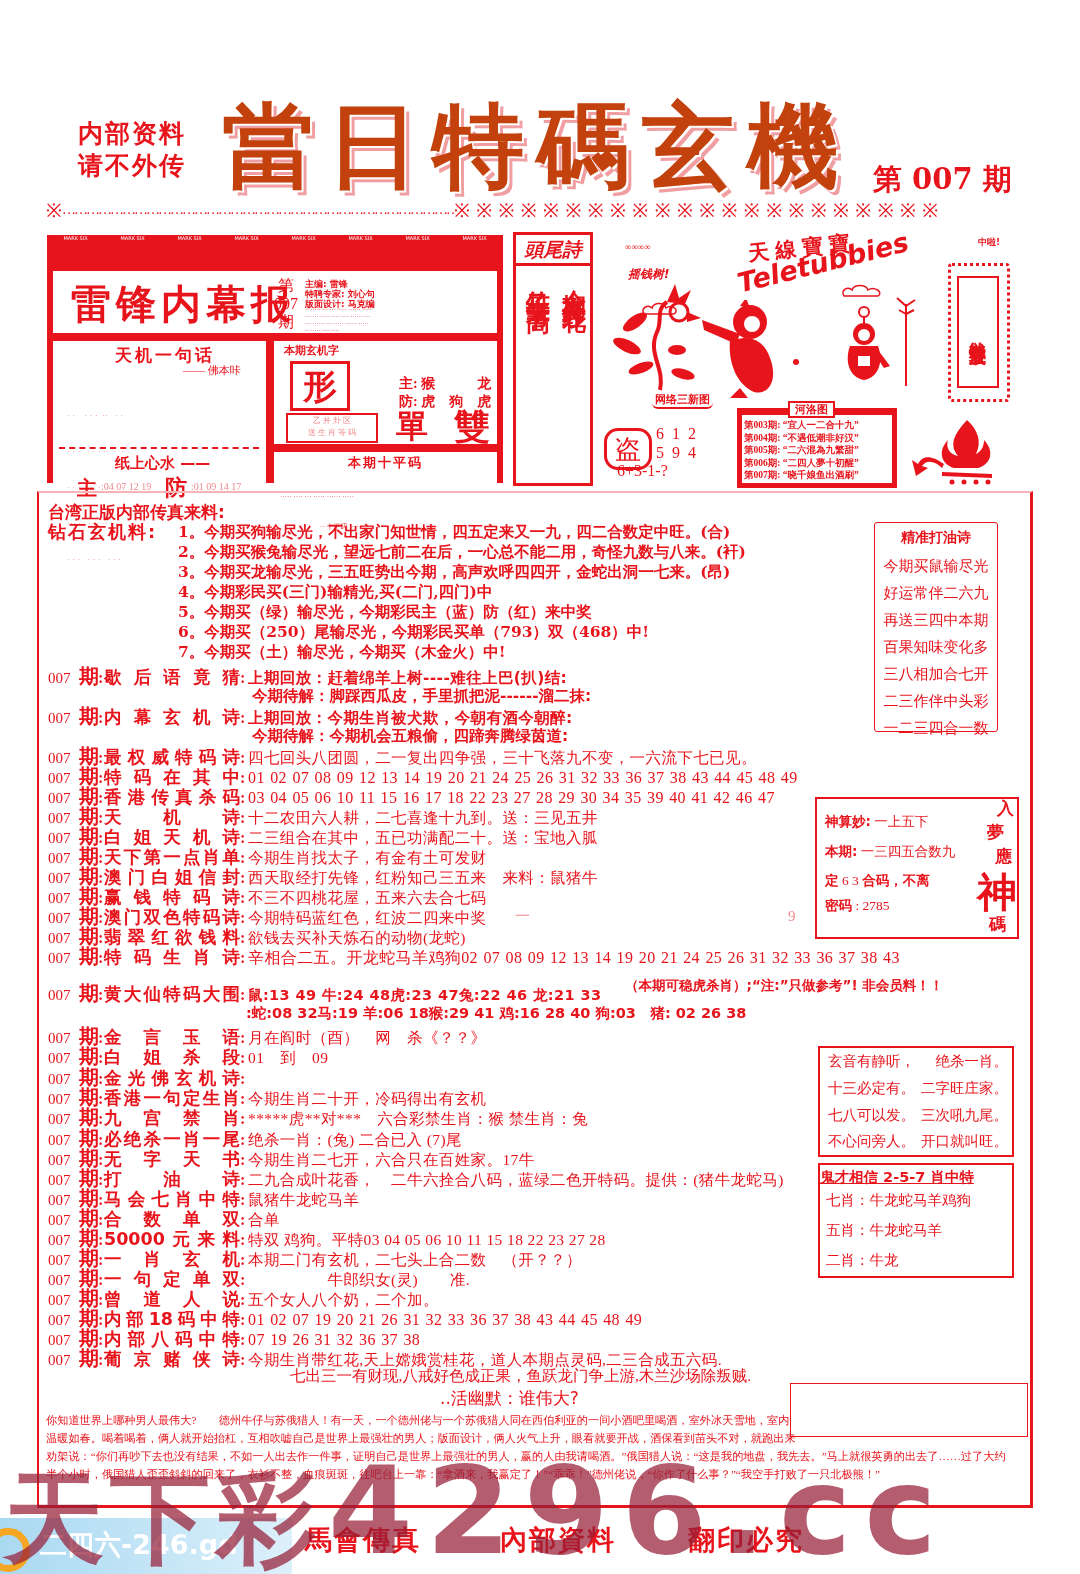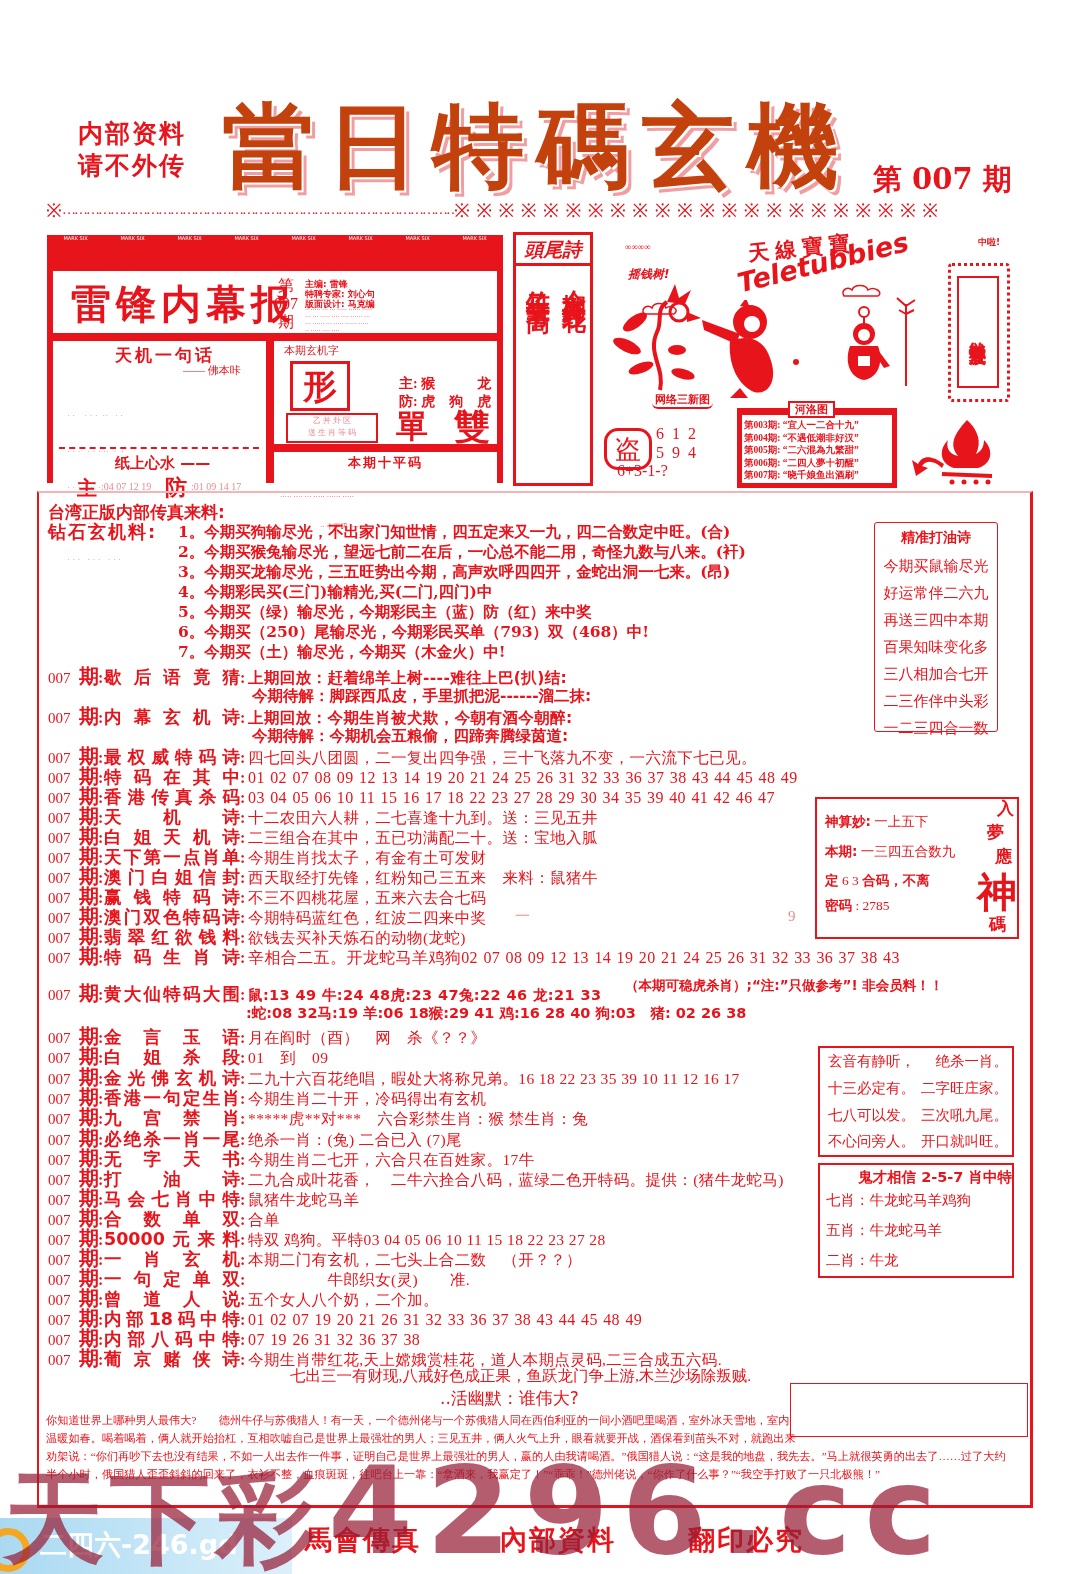--- a/index.html
+++ b/index.html
@@ -46,21 +46,21 @@
   .box{position:absolute;border:1.5px solid #e8141c;}
   .poem-box{left:874px;top:522px;width:122px;height:208px;border-radius:3px;text-align:center;}
   .poem-box .t{font-family:"DejaVu Sans",sans-serif;font-weight:bold;font-size:14px;margin-top:6px;height:24px;}
   .poem-box .l{font-size:15px;height:27px;line-height:27px;white-space:nowrap;}
   .shen-box{left:815px;top:797px;width:200px;height:138px;border-width:2px;}
   .shen-box .l{position:absolute;left:8px;font-size:13.5px;white-space:nowrap;margin-top:8px;}
   .shen-box .l b{font-family:"DejaVu Sans",sans-serif;}
   .xy-box{left:818px;top:1046px;width:192px;height:107px;border-width:2px;}
   .xy-box .l{position:absolute;left:8px;width:180px;display:flex;justify-content:space-between;font-size:14.5px;white-space:nowrap;}
   .gc-box{left:818px;top:1163px;width:192px;height:111px;border-width:2px;}
-  .gc-box .t{text-align:right;font-family:"DejaVu Sans",sans-serif;font-weight:bold;font-size:14.5px;margin-top:3px;}
+  .gc-box .t{text-align:left;font-family:"DejaVu Sans",sans-serif;font-weight:bold;font-size:14.5px;margin-top:3px;text-decoration:underline;}
   .gc-box .l{position:absolute;left:6px;font-size:14.5px;white-space:nowrap;}
   
   .humor-title{left:440px;top:1387px;font-size:17px;font-family:"DejaVu Sans",sans-serif;white-space:nowrap;}
   .humor-line{left:46px;font-size:11.2px;white-space:nowrap;height:18px;line-height:18px;}
   
   .foot{top:1522px;font-family:"DejaVu Sans",sans-serif;font-weight:bold;font-size:27px;letter-spacing:2px;white-space:nowrap;}
   .logo{left:0;top:1518px;width:292px;height:56px;background:linear-gradient(90deg,#a9d9f1,#dcf0fb);}
   .logo-ring{position:absolute;left:-14px;top:10px;width:30px;height:30px;border:7px solid #f5a623;border-radius:50%;}
   .logo-text{position:absolute;left:40px;top:9px;font-family:"DejaVu Sans",sans-serif;font-weight:bold;font-size:27px;color:#fff;white-space:nowrap;}
   .wm{left:4px;top:1440px;white-space:nowrap;color:rgba(150,30,55,.72);font-family:"DejaVu Sans",sans-serif;font-weight:bold;z-index:5;pointer-events:none;}
@@ -140,21 +140,21 @@
     <div class="abs red" style="left:62px;top:113px;font-family:'DejaVu Sans',sans-serif;font-weight:bold;font-size:15px;">纸上心水 ——</div>
     <div class="abs red" style="left:24px;top:134px;font-family:'DejaVu Sans',sans-serif;font-weight:bold;font-size:20px;">主</div>
     <div class="abs faint" style="left:48px;top:140px;font-size:10px;">:04 07 12 19</div>
     <div class="abs red" style="left:112px;top:132px;font-family:'DejaVu Sans',sans-serif;font-weight:bold;font-size:22px;">防</div>
     <div class="abs faint" style="left:138px;top:140px;font-size:10px;">:01 09 14 17</div>
   </div>
 
   <div class="bar" style="left:219px;top:76px;width:8px;height:172px;"></div>
 
   <div class="pane" style="left:227px;top:76px;width:223px;height:103px;">
-    <div class="abs red" style="left:10px;top:2px;font-family:'DejaVu Sans',sans-serif;font-weight:normal;font-size:11px;">本期玄机字</div>
+    <div class="abs red" style="left:10px;top:2px;font-family:'DejaVu Sans',sans-serif;font-weight:bold;font-size:11px;">本期玄机字</div>
     <div class="abs red" style="left:16px;top:20px;width:54px;height:44px;border:3px solid #e8141c;text-align:center;font-family:'DejaVu Sans',sans-serif;font-weight:bold;font-size:34px;line-height:44px;">形</div>
     <div class="abs" style="left:12px;top:72px;width:88px;height:26px;border:2px solid #e8141c;font-size:8px;line-height:12px;text-align:center;">
       <div class="faint">乙 丼 卦 区</div>
       <div class="faint">送 生 肖 等 码</div>
     </div>
     <div class="abs red" style="left:104px;top:18px;font-size:14px;font-weight:bold;white-space:pre;">
       <span>主:</span> <span>猴　　　龙</span>
     </div>
     <div class="abs red" style="left:104px;top:36px;font-size:14px;font-weight:bold;white-space:pre;">
       <span>防:</span> <span>虎　狗　虎</span>
@@ -403,21 +403,20 @@
     <span class="lbl">白姐杀段</span>
     <span class="sep">:</span>
     <span class="txt">01　到　09</span>
   </div>
 <div class="row red" style="top:1067px;">
     <span class="per">007</span>
     <span class="qi">期</span>
     <span class="sep">:</span>
     <span class="lbl">金光佛玄机诗</span>
     <span class="sep">:</span>
-    <span class="txt">二九十六百花绝唱，暇处大将称兄弟。16 18 22 23 35 39 10 11 12 16 17</span>
   </div>
 <div class="row red" style="top:1087px;">
     <span class="per">007</span>
     <span class="qi">期</span>
     <span class="sep">:</span>
     <span class="lbl">香港一句定生肖</span>
     <span class="sep">:</span>
     <span class="txt">今期生肖二十开，冷码得出有玄机</span>
   </div>
 <div class="row red" style="top:1107px;">
@@ -572,21 +571,21 @@
   <div class="t">鬼才相信 2-5-7 肖中特</div>
   <div class="l" style="top:26px;">七肖：牛龙蛇马羊鸡狗</div>
   <div class="l" style="top:56px;">五肖：牛龙蛇马羊</div>
   <div class="l" style="top:86px;">二肖：牛龙</div>
 </div>
 
 <div class="box" style="left:790px;top:1383px;width:236px;height:52px;"></div>
 
 <div class="abs humor-title red">..活幽默：谁伟大?</div>
 <div class="abs humor-line red" style="top:1411px;">你知道世界上哪种男人最伟大?　　德州牛仔与苏俄猎人！有一天，一个德州佬与一个苏俄猎人同在西伯利亚的一间小酒吧里喝酒，室外冰天雪地，室内</div>
-<div class="abs humor-line red" style="top:1429px;">温暖如春。喝着喝着，俩人就开始抬杠，互相吹嘘自己是世界上最强壮的男人；三见五井，俩人火气上升，眼看就要开战，酒保看到苗头不对，就跑出来</div>
+<div class="abs humor-line red" style="top:1429px;">温暖如春。喝着喝着，俩人就开始抬杠，互相吹嘘自己是世界上最强壮的男人；版面设计，俩人火气上升，眼看就要开战，酒保看到苗头不对，就跑出来</div>
 <div class="abs humor-line red" style="top:1447px;">劝架说：“你们再吵下去也没有结果，不如一人出去作一件事，证明自己是世界上最强壮的男人，赢的人由我请喝酒。”俄国猎人说：“这是我的地盘，我先去。”马上就很英勇的出去了……过了大约</div>
 <div class="abs humor-line red" style="top:1465px;">半个小时，俄国猎人歪歪斜斜的回来了，衣衫不整，血痕斑斑，往吧台上一靠：“拿酒来，我赢定了！”“乖乖！”德州佬说，“你作了什么事？”“我空手打败了一只北极熊！”</div>
 
 <div class="abs logo">
   <div class="logo-ring"></div>
   <div class="logo-text">二四六-246.gd</div>
 </div>
 <div class="abs foot red" style="left:305px;">馬會傳真</div>
 <div class="abs foot red" style="left:500px;">內部資料</div>
 <div class="abs foot red" style="left:688px;">翻印必究</div>

